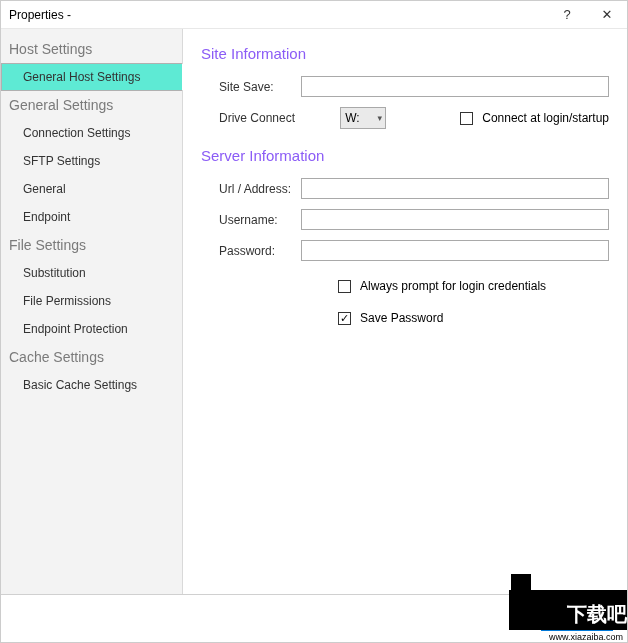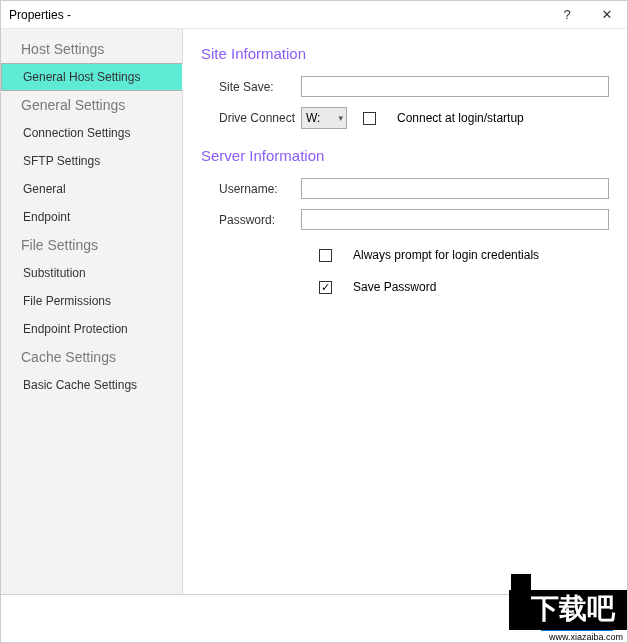--- a/index.html
+++ b/index.html
@@ -1,15 +1,15 @@
 <!DOCTYPE html>
 <html><head>
 <meta charset="utf-8">
 <style>
-* { box-sizing: border-box; margin: 0; padding: 0; }
+* { box-sizing: border-box; margin: 0; padding: 0; justify-content: space-between; }
 body {
   font-family: "Segoe UI", Tahoma, sans-serif;
   font-size: 12px;
   background: #fff;
   width: 628px;
   height: 643px;
   overflow: hidden;
   border: 1px solid #ccc;
 }
 .titlebar {
@@ -32,21 +32,21 @@
 }
 .sidebar {
   width: 182px;
   background: #f3f3f3;
   border-right: 1px solid #d9d9d9;
   padding-top: 6px;
 }
 .section-header {
   font-size: 14px;
   color: #7a7a7a;
-  padding: 6px 8px 6px 20px;
+  padding: 6px 8px 6px 8px;
 }
 .nav-item {
   font-size: 12px;
   color: #333;
   padding: 7px 8px 7px 22px;
   cursor: default;
 }
 .nav-item.selected {
   background: #5eead4;
   border: 1px solid #b0b0b0;
@@ -96,22 +96,23 @@
 }
 .combo .chev {
   position: absolute;
   right: 3px;
   font-size: 9px;
   color: #555;
 }
 .checkbox-wrap {
   display: flex;
   align-items: center;
-  gap: 21px;
-  font-size: 12px;
+  gap: 9px;
+  font-size: 12px;
+  margin-left: 19px;
 }
 .checkbox {
   width: 13px; height: 13px;
   border: 1px solid #333;
   display: inline-flex;
   align-items: center;
   justify-content: center;
   font-size: 10px;
   line-height: 1;
   background: #fff;
@@ -143,24 +144,24 @@
   background: #000;
 }
 .watermark-logo .text {
   position: absolute;
   color: #000;
   font-size: 9px;
   bottom: 0; right: 4px;
 }
 .watermark-logo .big {
   position: absolute;
-  right: 12px;
+  right: 0;
   bottom: 14px;
   color: #fff;
-  font-size: 28px;
+  font-size: 20px;
   font-weight: bold;
   text-shadow: 0 0 2px #000;
 }
 </style>
 </head>
 <body>
 
 <div class="titlebar">
   <span class="title">Properties -</span>
   <div class="btn">
@@ -208,20 +209,24 @@
         <span class="chev">▾</span>
       </div>
       <label class="checkbox-wrap">
         <span class="checkbox"></span>
         <span>Connect at login/startup</span>
       </label>
     </div>
 
     <div class="group-title" style="margin-top:18px;">Server Information</div>
 
+    <div class="row">
+      <div class="label">Url / Address:</div>
+      <input class="textfield" type="text" value="" style="">
+    </div>
 
     <div class="row">
       <div class="label">Username:</div>
       <input class="textfield" type="text" value="" style="">
     </div>
 
     <div class="row">
       <div class="label">Password:</div>
       <input class="textfield" type="password" value="" style="">
     </div>

